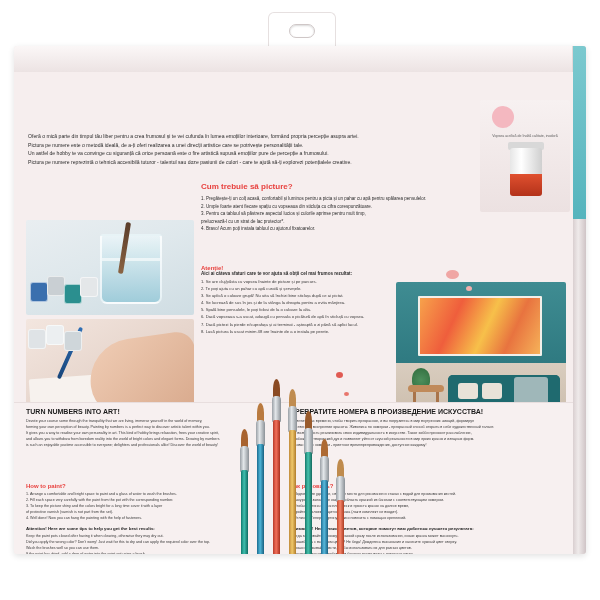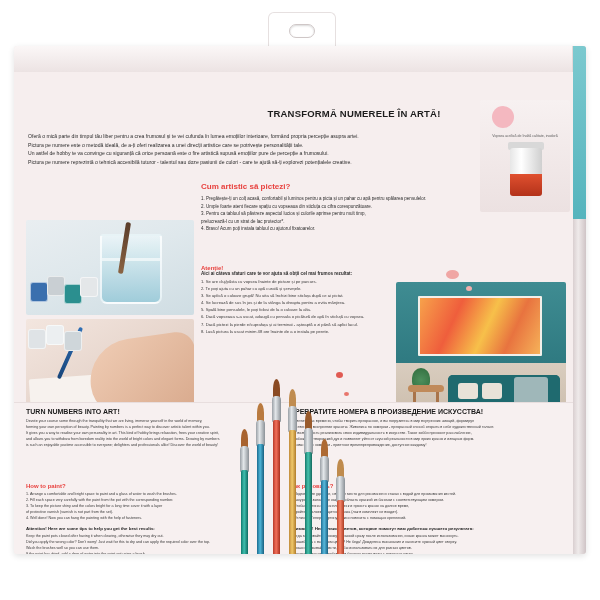--- a/index.html
+++ b/index.html
@@ -477,31 +477,30 @@
 
   <div class="box">
 
     <div class="box-lid"></div>
     <div class="box-spine">
       <div class="box-spine-accent"></div>
     </div>
 
     <div class="front-panel">
 
-      <div class="headline">TRANSFORMĂ NUMERELE ÎN ARTĂ!</div>
 
       <div class="intro-block">
         <div class="intro-line">Oferă o mică parte din timpul tău liber pentru a crea frumosul și te vei cufunda în lumea emoțiilor interioare, formând propria percepție asupra artei.</div>
         <div class="intro-line">Pictura pe numere este o metodă ideală, de a-ți oferi realizarea a unei direcții artistice care se potrivește personalității tale.</div>
         <div class="intro-line">Un astfel de hobby te va convinge cu siguranță că orice persoană este o fire artistică supusă emoțiilor pure de percepție a frumosului.</div>
         <div class="intro-line">Pictura pe numere reprezintă o tehnică accesibilă tuturor - talentul sau doze pasiunii de culori - care te ajută să-ți explorezi potențialele creative.</div>
       </div>
 
       <div class="steps-block">
-        <div class="steps-title">Cum artistic să pictezi?</div>
+        <div class="steps-title">Cum trebuie să picture?</div>
         <div class="step-line">1. Pregătește-ți un colț acasă, confortabil și luminos pentru a picta și un pahar cu apă pentru spălarea pensulelor.</div>
         <div class="step-line">2. Umple foarte atent fiecare spațiu cu vopseaua din sticluța cu cifra corespunzătoare.</div>
         <div class="step-line">3. Pentru ca tabloul să păstreze aspectul lucios și culorile aprinse pentru mult timp,</div>
         <div class="step-line">    prelucrează-l cu un strat de lac protector*.</div>
         <div class="step-line">4. Bravo! Acum poți instala tabloul cu ajutorul fixatoarelor.</div>
       </div>
 
       <div class="attention-block">
         <div class="attention-title">Atenție!</div>
         <div class="attention-sub">Aici ai câteva sfaturi care te vor ajuta să obții cel mai frumos rezultat:</div>

